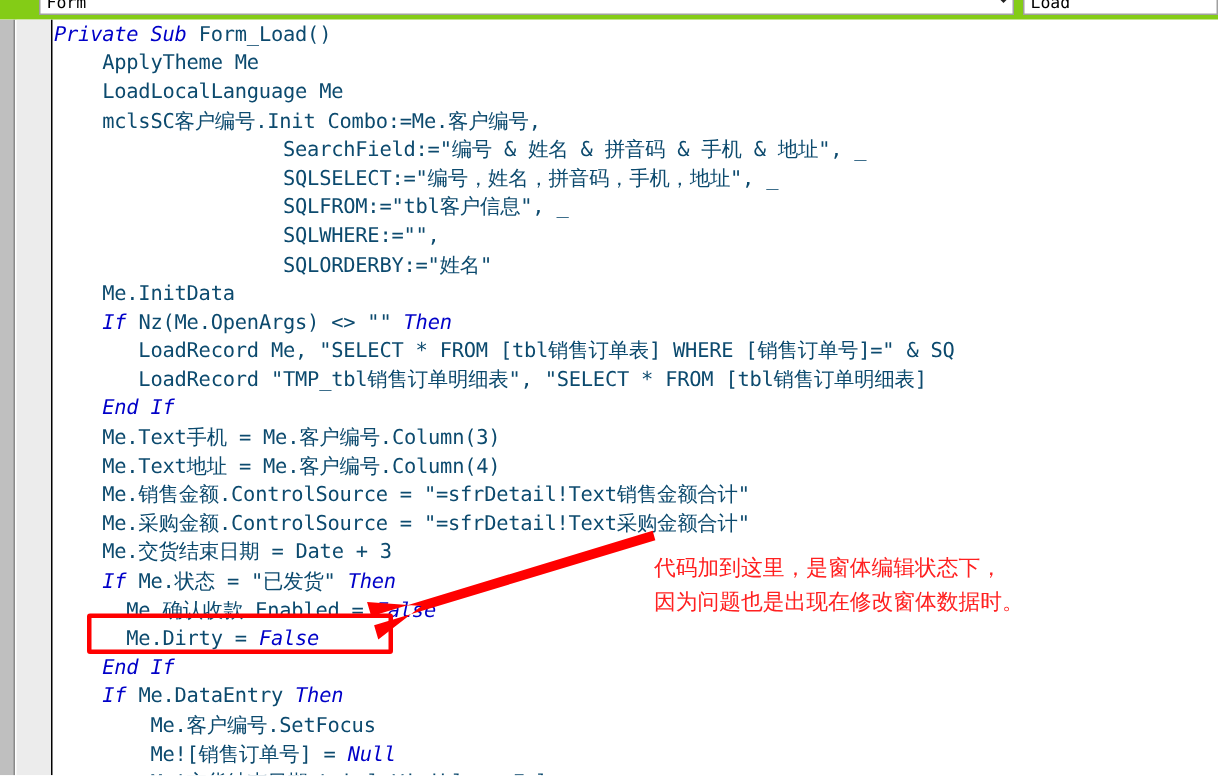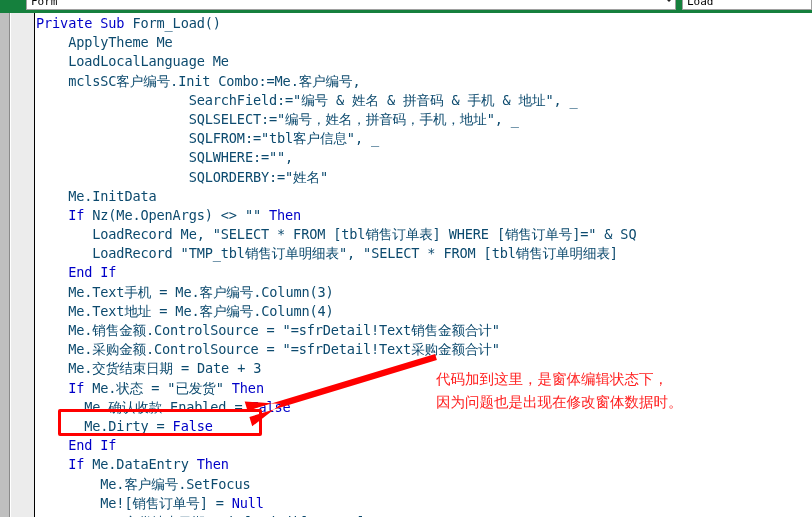--- a/index.html
+++ b/index.html
@@ -14,21 +14,21 @@
     overflow: hidden;
     background: #ffffff;
     font-family: "DejaVu Sans Mono", monospace;
   }
 
   
   #toolbar {
     position: absolute;
     left: 0; top: 0;
     width: 812px; height: 16px;
-    background: #15803d;
+    background: #84cc16;
     border-bottom: 1px solid #9b9b9b;
     box-sizing: border-box;
   }
   .combo {
     position: absolute;
     top: -7px;
     height: 17px;
     background: #ffffff;
     border: 1px solid #a0a0a0;
     box-sizing: border-box;
@@ -87,21 +87,21 @@
     left: 36px; top: 1px;
     width: 790px;
     font-family: "DejaVu Sans Mono", monospace;
     font-size: 13.6px;
     line-height: 19.2px;
     color: #000000;
     white-space: pre;
     letter-spacing: -0.15px;
   }
   .ln { display: block; height: 19.2px; white-space: pre; }
-  .kw  { color: #0000c8; }        
+  .kw  { color: #0000c8; font-style: italic; }        
   .txt { color: #0c4a6e; }
 
   
   #anno { position: absolute; left:0; top:0; width:812px; height:517px; pointer-events:none; }
   #redbox {
     position: absolute;
     left: 58px; top: 409px;
     width: 204px; height: 27px;
     border: 3px solid #ff0000;
     box-sizing: border-box;

